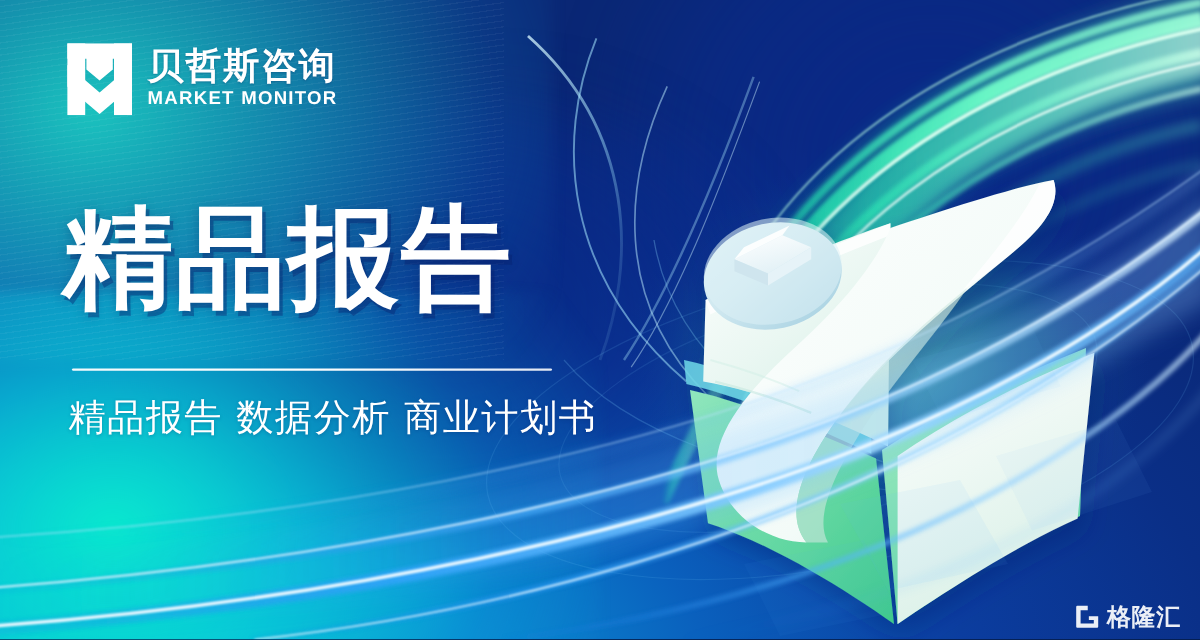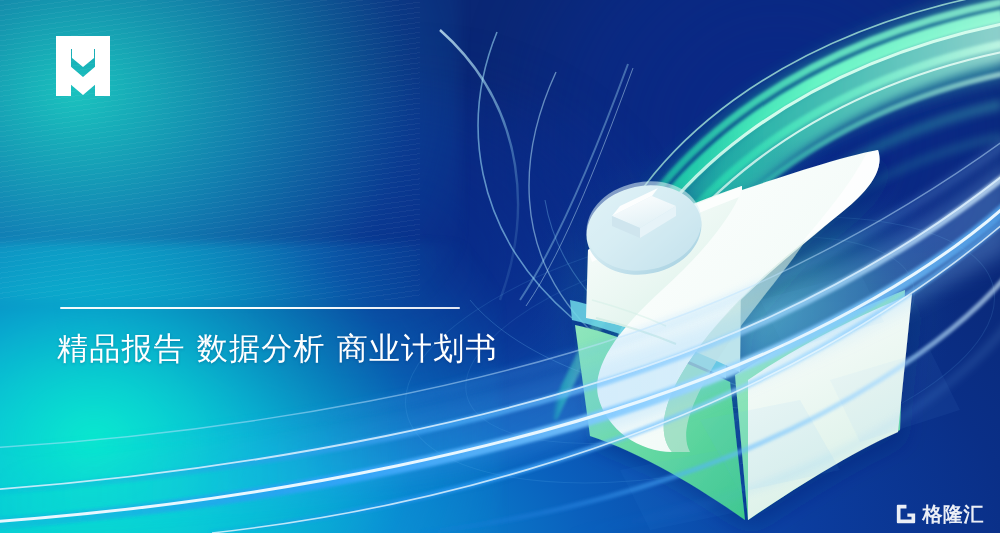--- a/index.html
+++ b/index.html
@@ -368,22 +368,27 @@
     <svg class="logo-mark" viewBox="0 0 54 60">
 
       <path d="M0 0 H54 V13 H38 V22 L27 31 L16 22 V13 H0 Z" fill="#ffffff"></path>
 
       <path d="M0 0 H15 V60 H0 Z" fill="#ffffff"></path>
 
       <path d="M39 0 H54 V60 H39 Z" fill="#ffffff"></path>
 
       <path d="M0 18 L27 41 L54 18 V36 L27 59 L0 36 Z" fill="#ffffff"></path>
     </svg>
+    <div class="logo-text-wrap">
+      <div class="logo-cn">贝哲斯咨询</div>
+      <div class="logo-en">MARKET MONITOR</div>
+    </div>
   </div>
 
+  <div class="headline">精品报告</div>
 
   <div class="divider"></div>
 
   <div class="subhead">精品报告  数据分析  商业计划书</div>
 
   <div class="watermark">
     <svg class="wm-icon" viewBox="0 0 24 24">
       <path d="M2 2 H22 V22 H2 Z" fill="#ffffff" opacity="0"></path>
       <path d="M12.5 2 H3 A1 1 0 0 0 2 3 V21 A1 1 0 0 0 3 22 H21 A1 1 0 0 0 22 21 V11.5 H13.5 V15 H18 V18 H6 V6 H12.5 Z" fill="#ffffff"></path>
     </svg>

